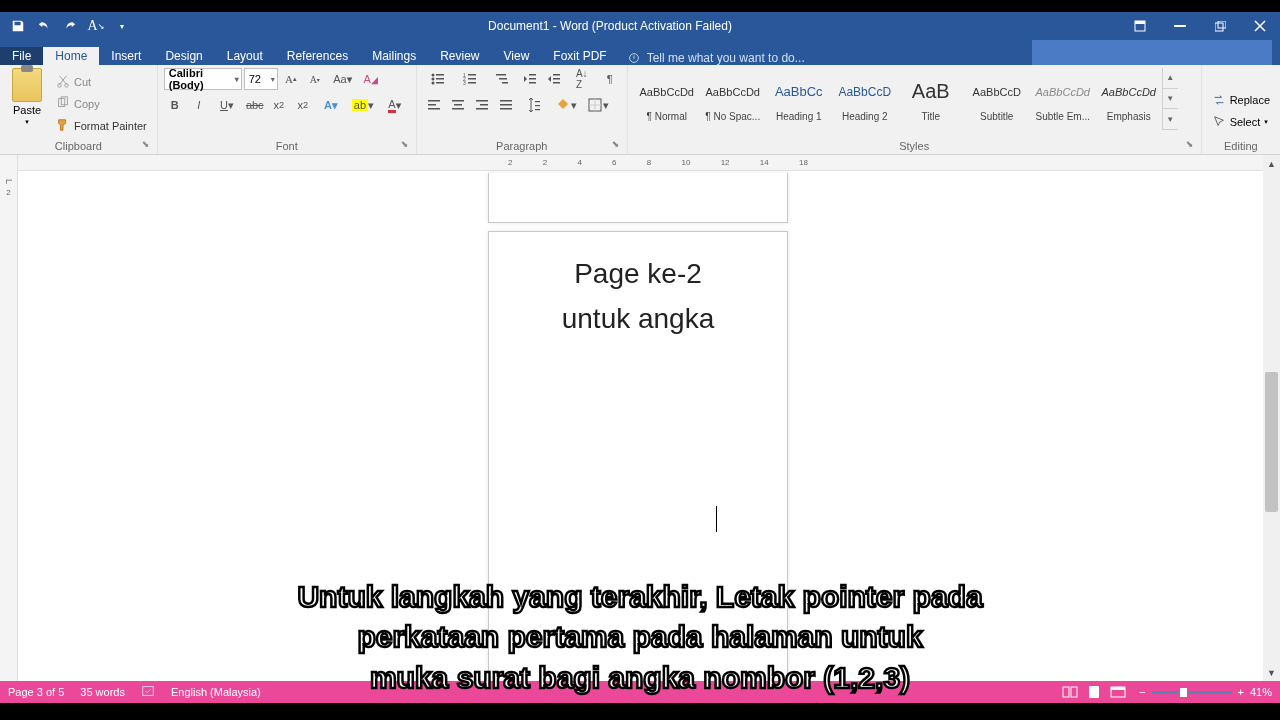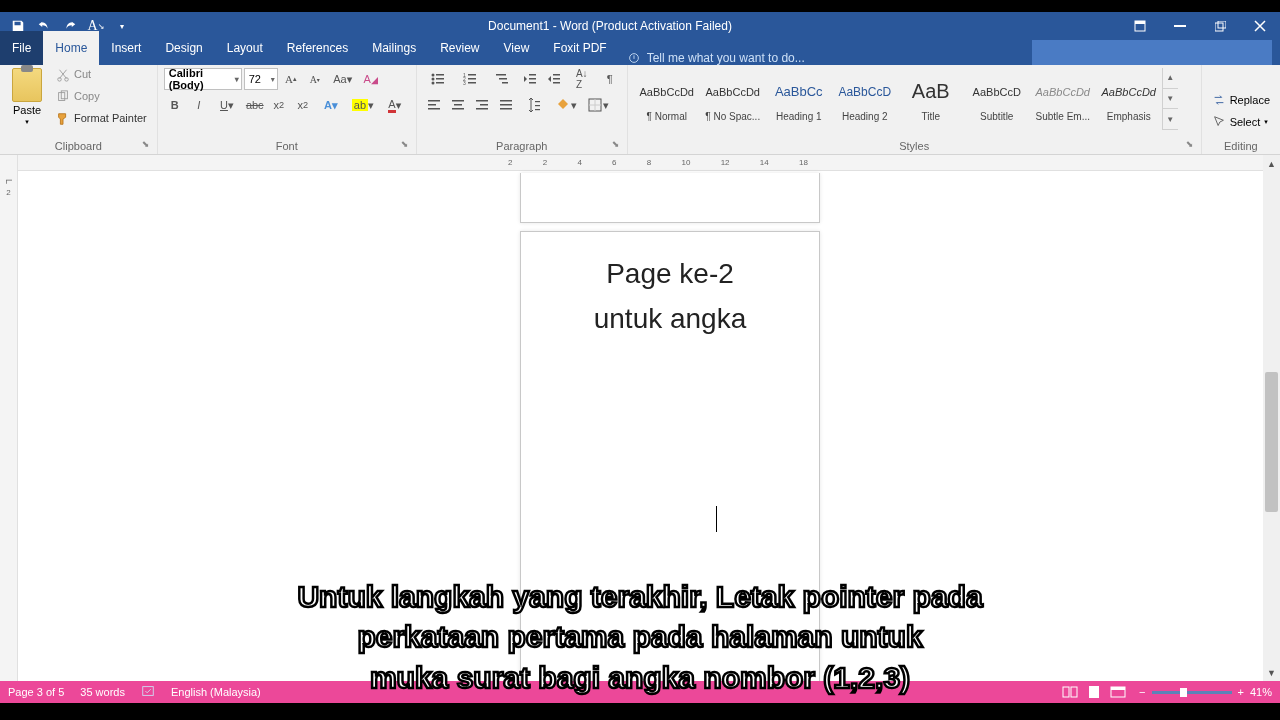--- a/index.html
+++ b/index.html
@@ -10,39 +10,39 @@
 .titlebar { height: 28px; background: #2a579a; display: flex; align-items: center; color: #fff; font-size: 12px; }
 .qat { display: flex; align-items: center; gap: 2px; padding: 0 6px; }
 .qat-btn { width: 24px; height: 24px; display: flex; align-items: center; justify-content: center; color: #fff; font-size: 13px; }
 .qat-btn svg { fill: #fff; }
 .title-center { flex: 1; text-align: center; padding-right: 40px; }
 .win-controls { display: flex; }
 .win-btn { width: 40px; height: 28px; display: flex; align-items: center; justify-content: center; color: #fff; }
 
 
 .tabs { height: 25px; background: #2a579a; display: flex; align-items: flex-end; font-size: 12px; }
-.tab { padding: 10px 12px; color: #fff; cursor: pointer; }
+.tab { padding: 2px 12px; color: #fff; cursor: pointer; }
 .tab.file { background: #1e3e6e; }
 .tab.active { background: #f1f1f1; color: #2a579a; }
 .tell-me { flex: 1; display: flex; align-items: center; color: #cde0f7; padding: 0 8px; gap: 6px; }
 .tell-me svg { fill: #cde0f7; }
 
 
 .ribbon { height: 90px; background: #f1f1f1; border-bottom: 1px solid #d4d4d4; display: flex; font-size: 11px; position: relative; }
 .group { border-right: 1px solid #e1e1e1; padding: 3px 6px 2px; display: flex; flex-direction: column; justify-content: space-between; position: relative; }
 .group-label { text-align: center; color: #666; font-size: 11px; margin-top: 2px; }
 .group-content { display: flex; gap: 4px; flex: 1; }
 .dialog-launcher { position: absolute; bottom: 3px; right: 3px; width: 12px; height: 12px; font-size: 9px; color: #888; }
 
 
 .paste-big { display: flex; flex-direction: column; align-items: center; width: 42px; gap: 2px; }
 .paste-icon { width: 30px; height: 34px; background: linear-gradient(#f4d97f, #e8c55e); border: 1px solid #caa63e; border-radius: 2px; position: relative; }
 .paste-icon::before { content: ""; position: absolute; top: -4px; left: 8px; width: 12px; height: 7px; background: #888; border-radius: 2px; }
 .clip-side { display: flex; flex-direction: column; gap: 2px; }
-.clip-item { display: flex; align-items: flex-start; gap: 4px; height: 20px; padding: 0 4px; color: #888; }
+.clip-item { display: flex; align-items: flex-end; gap: 4px; height: 20px; padding: 0 4px; color: #888; }
 .clip-item.enabled { color: #333; }
 .clip-item svg { width: 14px; height: 14px; }
 
 
 .font-rows { display: flex; flex-direction: column; gap: 4px; }
 .font-row { display: flex; gap: 2px; align-items: center; }
 .combo { border: 1px solid #c0c0c0; background: #fff; height: 22px; display: flex; align-items: center; padding: 0 4px; font-size: 11px; position: relative; }
 .combo.font-name { width: 78px; font-weight: bold; }
 .combo.font-size { width: 34px; }
 .combo-arrow { position: absolute; right: 2px; font-size: 8px; color: #666; }
@@ -75,21 +75,21 @@
 .signin-box { position: absolute; right: 8px; top: -25px; width: 240px; height: 25px; background: #4a7bc4; }
 
 
 .workspace { flex: 1; display: flex; background: #fff; position: relative; overflow: hidden; }
 .vruler { width: 18px; background: #f4f4f4; border-right: 1px solid #e0e0e0; font-size: 8px; color: #666; padding-top: 20px; text-align: center; }
 .vruler div { margin-bottom: 30px; }
 .doc-area { flex: 1; background: #fff; position: relative; }
 .hruler { height: 16px; background: #f4f4f4; border-bottom: 1px solid #e0e0e0; font-size: 8px; color: #666; display: flex; align-items: center; position: relative; }
 .hruler-inner { position: absolute; left: 490px; width: 300px; display: flex; justify-content: space-between; }
 .page-wrap { position: relative; height: 100%; }
-.page { position: absolute; left: 502px; top: 0; width: 300px; background: #fff; border: 1px solid #c8c8c8; box-shadow: 0 0 4px rgba(0,0,0,0.1); }
+.page { position: absolute; left: 470px; top: 0; width: 300px; background: #fff; border: 1px solid #c8c8c8; box-shadow: 0 0 4px rgba(0,0,0,0.1); }
 .page.prev { height: 50px; top: 2px; border-top: none; }
 .page.current { top: 60px; height: 480px; padding: 20px 15px; }
 .doc-text { text-align: center; font-family: Calibri, sans-serif; font-size: 28px; line-height: 1.6; color: #222; }
 .cursor-caret { position: absolute; left: 698px; top: 335px; width: 1px; height: 26px; background: #000; }
 
 
 .vscroll { width: 17px; background: #f0f0f0; display: flex; flex-direction: column; }
 .vscroll-btn { height: 17px; display: flex; align-items: center; justify-content: center; font-size: 9px; color: #555; }
 .vscroll-track { flex: 1; position: relative; }
 .vscroll-thumb { position: absolute; top: 200px; left: 2px; right: 2px; height: 140px; background: #c2c2c2; border-radius: 2px; }

